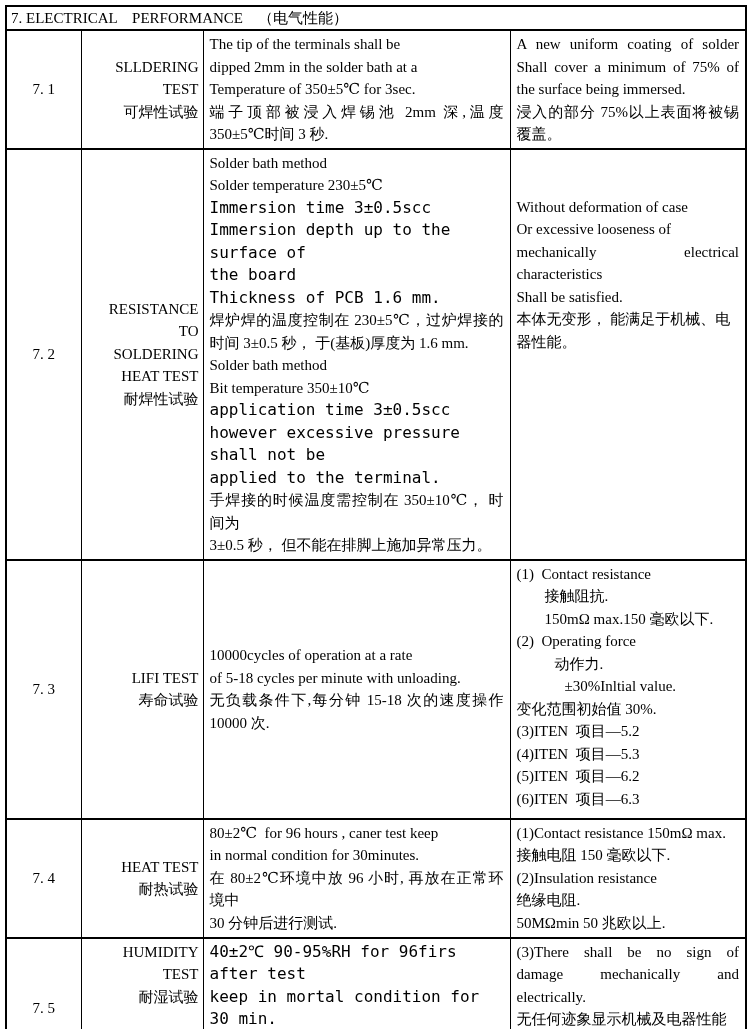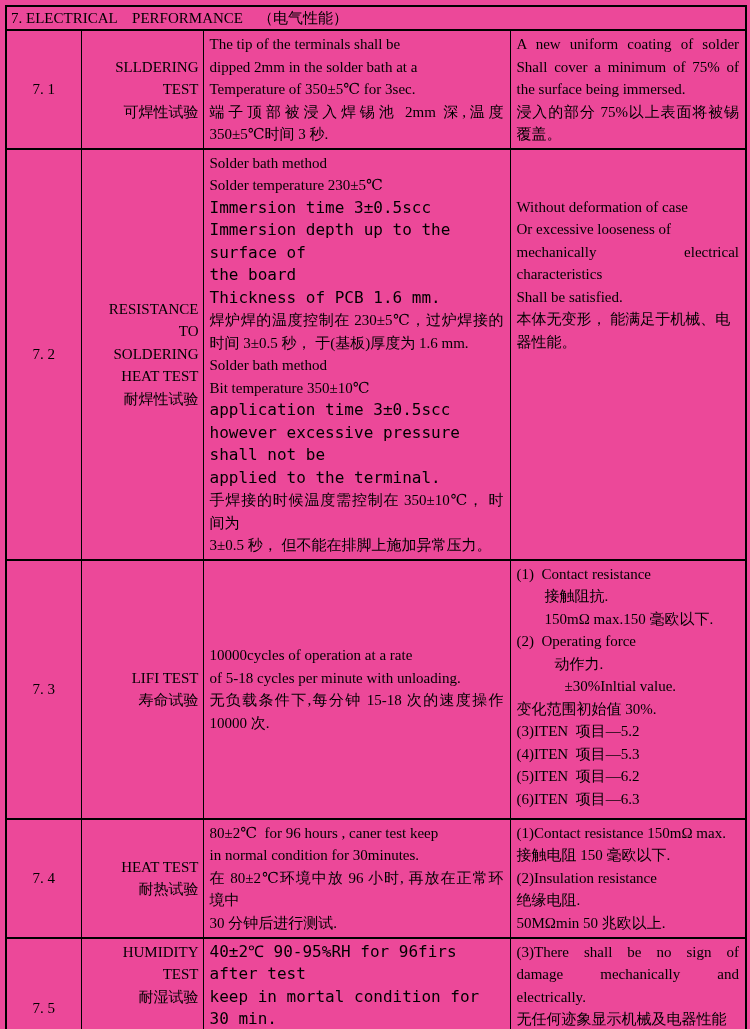--- a/index.html
+++ b/index.html
@@ -1,16 +1,16 @@
 <!DOCTYPE html>
 <html><head>
 <meta charset="utf-8">
 <style>
   html,body{margin:0;padding:0;background:#e8e8e8;}
-  .page{width:750px;height:1029px;background:#ec4899;position:relative;overflow:hidden;
+  .page{width:750px;height:1029px;background:#ffffff;position:relative;overflow:hidden;
         font-family:"Liberation Serif","DejaVu Serif",serif;color:#000;}
   table.spec{border-collapse:collapse;table-layout:fixed;width:740px;margin:5px 0 0 5px;
              border:2px solid #000;}
   td{border:1px solid #000;border-top:2px solid #000;border-bottom:2px solid #000;
      overflow:hidden;font-size:15px;line-height:22.5px;}
   .c-title{height:22px;padding:0 4px;line-height:21px;}
   .c-head{height:25px;text-align:center;vertical-align:middle;line-height:24px;}
   .c-num{text-align:center;vertical-align:middle;}
   .c-item{vertical-align:middle;padding:2px 4px 2px 8px;text-align:right;}
   .c-cond{padding:2px 6px;vertical-align:middle;}

